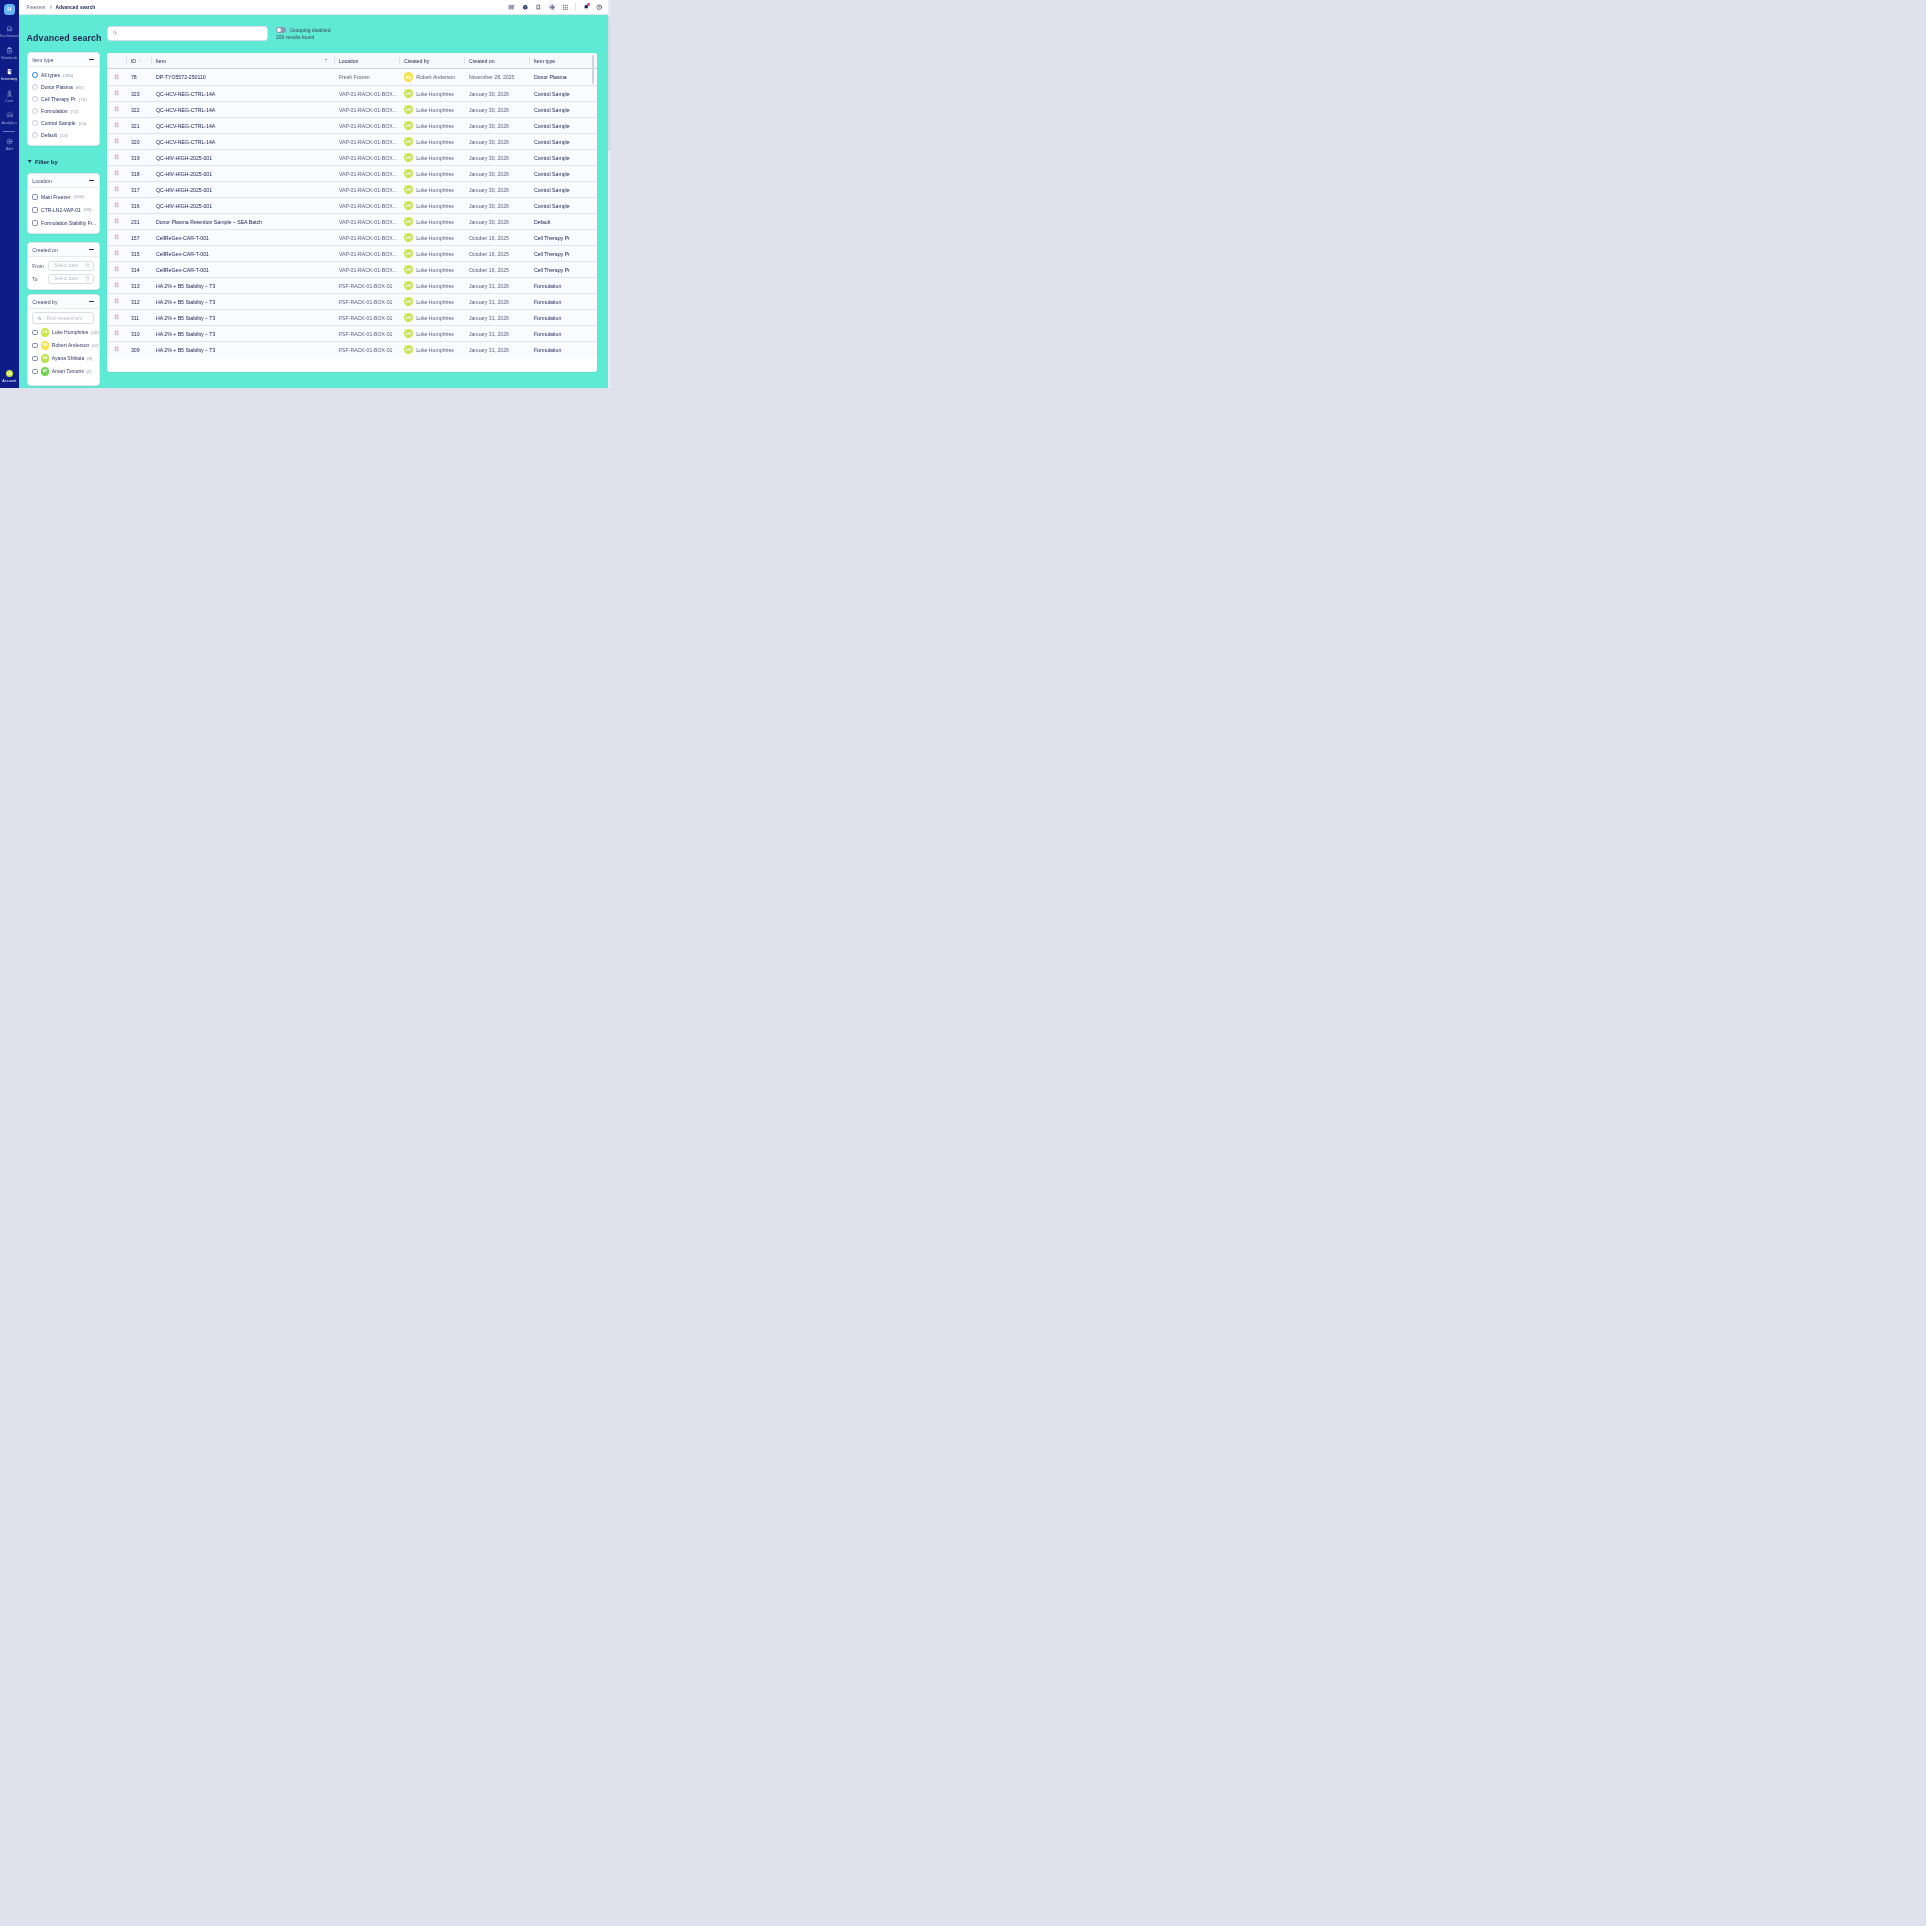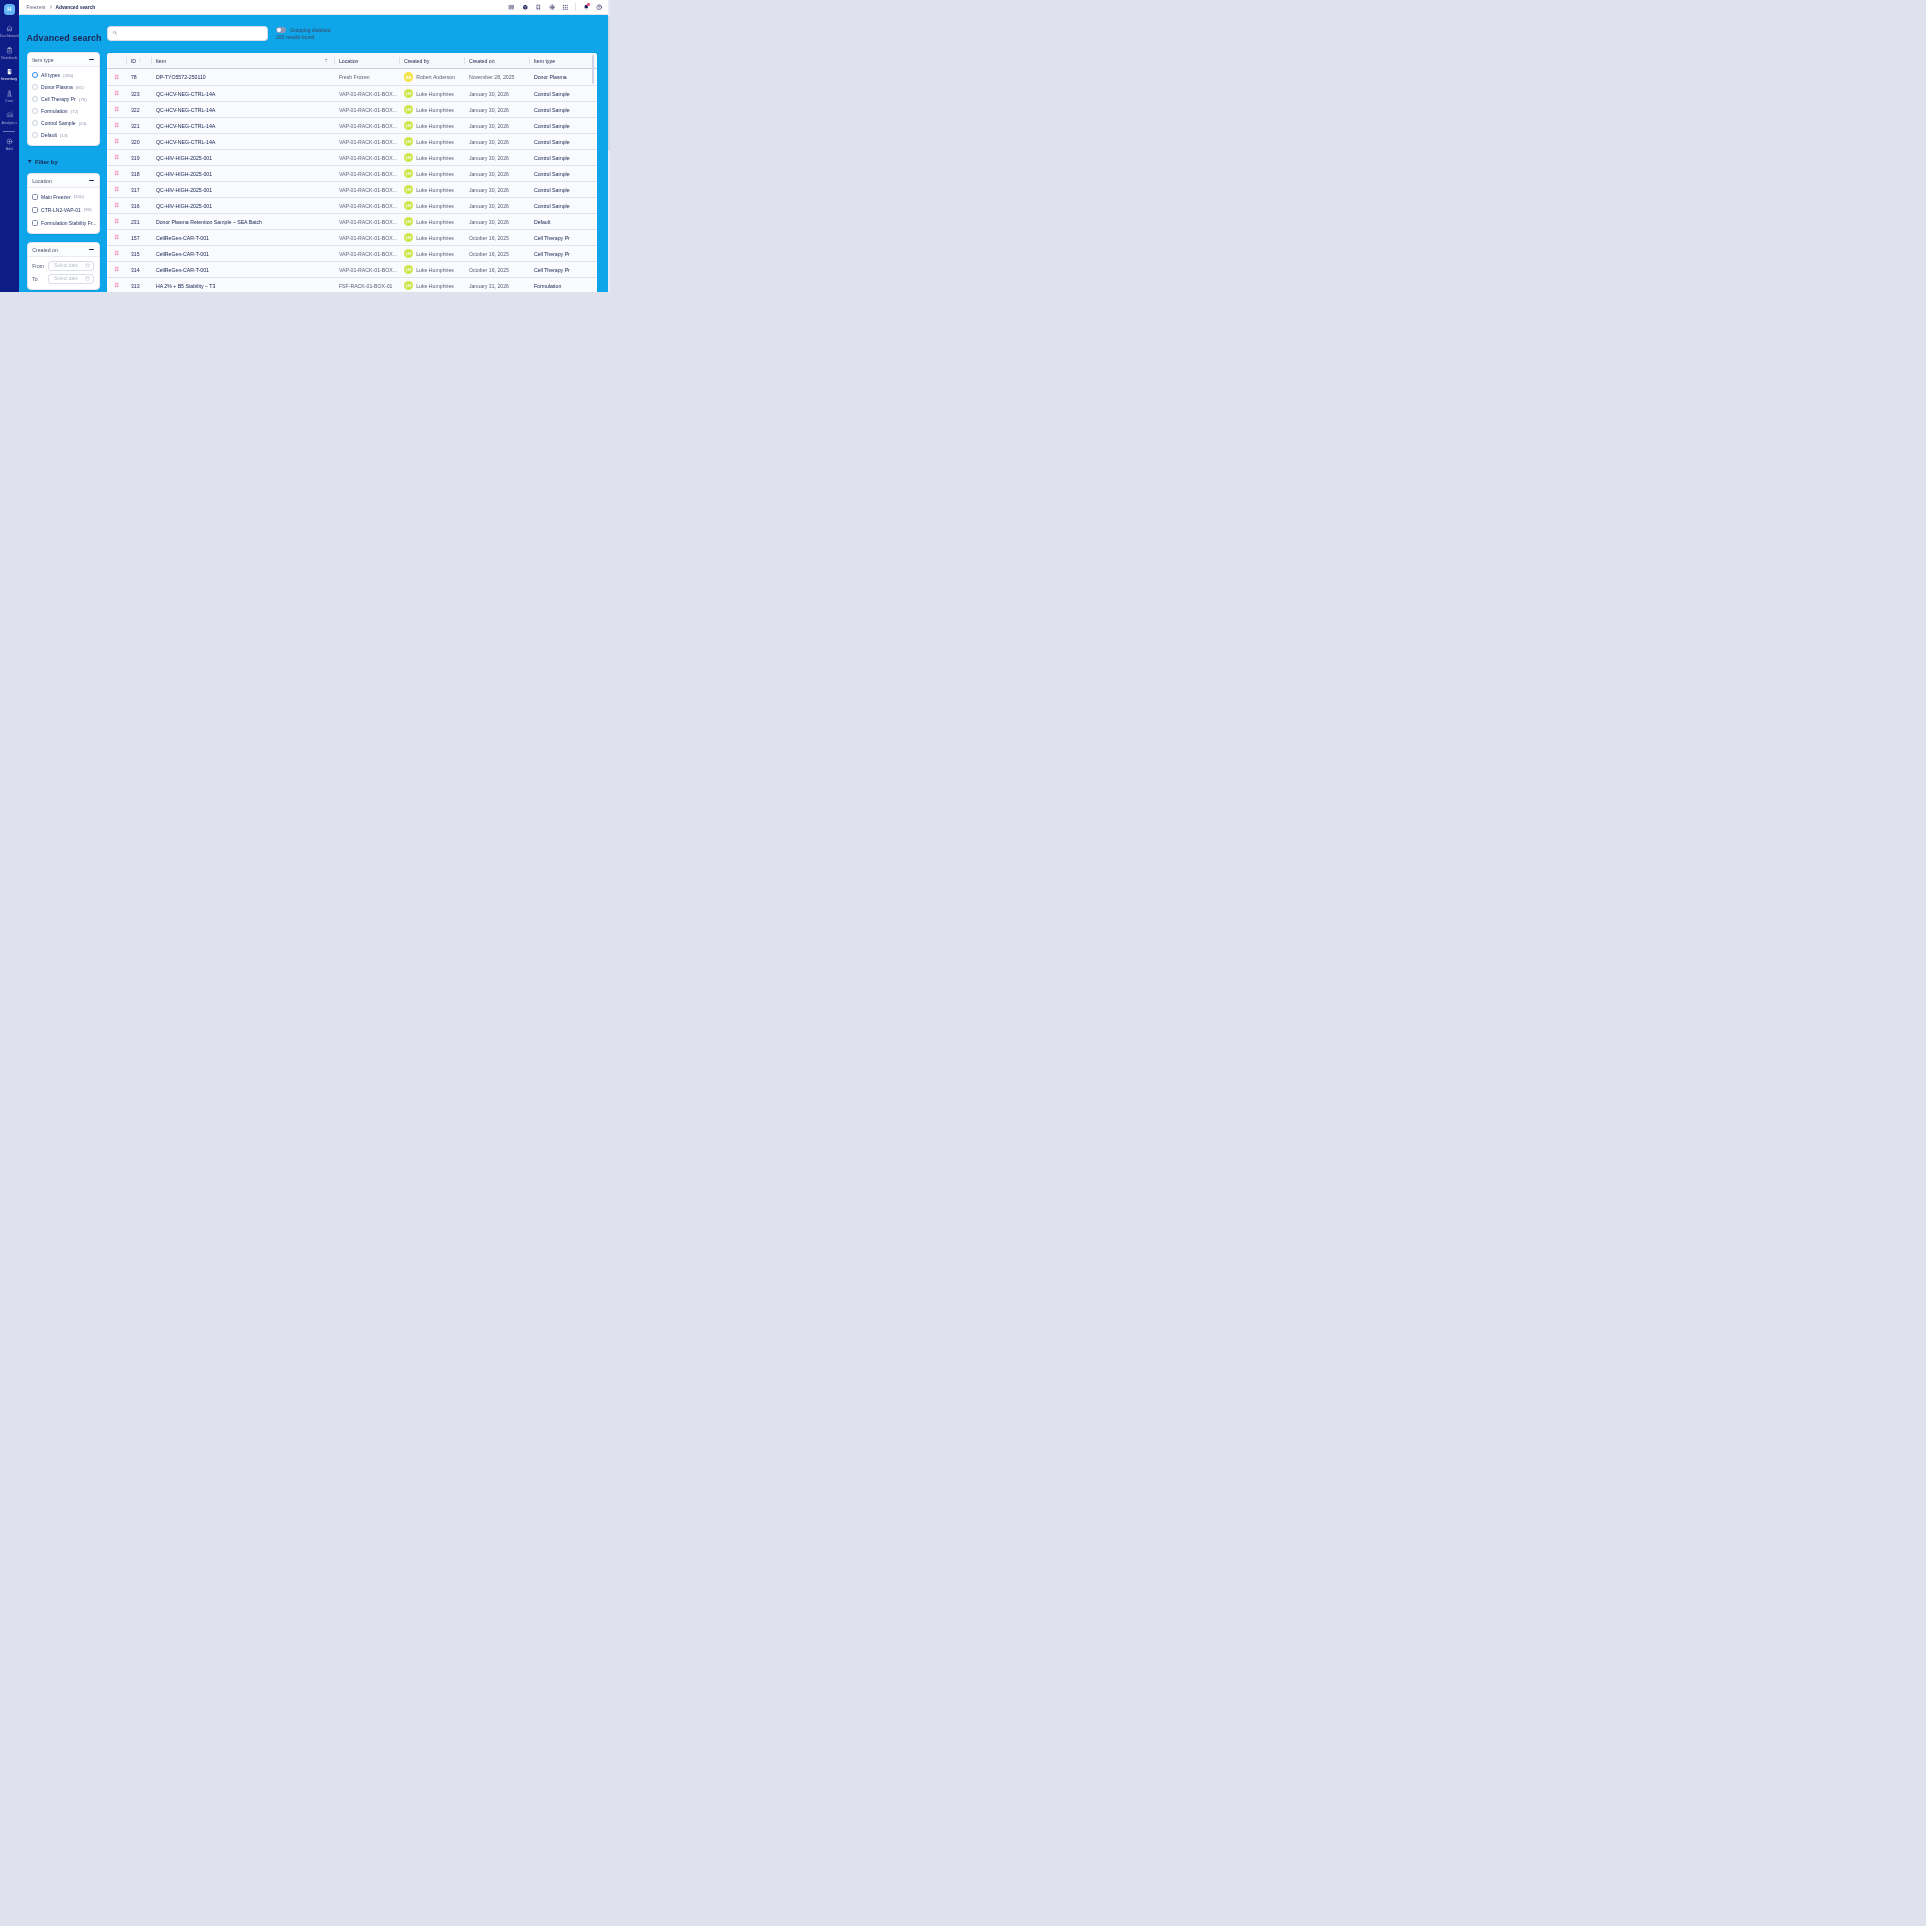--- a/index.html
+++ b/index.html
@@ -1,17 +1,17 @@
 <!DOCTYPE html>
 <html style="font-size:6.2px"><head>
 <meta charset="utf-8">
 <style>
   html,body{margin:0;padding:0;background:#dfe2ec;}
-  .screen{position:relative;width:610px;height:292px;overflow:hidden;
-    font-family:"Liberation Sans",sans-serif;background:#0ea5e9;}
+  .screen{position:relative;width:610px;height:388px;overflow:hidden;
+    font-family:"Liberation Sans",sans-serif;background:#5eead4;}
   *{box-sizing:border-box;}
 
   
   .sidebar{position:absolute;left:0;top:0;width:18.5px;height:388px;background:#0d1c87;
     display:flex;flex-direction:column;align-items:center;z-index:5;}
   .logo{margin-top:3.9px;width:10.8px;height:10.8px;border-radius:3.5px;background:#64b5f6;
     color:#fff;font-weight:bold;font-size:5.8px;display:flex;align-items:center;justify-content:center;}
   .snav{margin-top:6.2px;width:100%;display:flex;flex-direction:column;align-items:center;}
   .s-item{width:100%;height:21.6px;display:flex;flex-direction:column;align-items:center;
     justify-content:center;gap:1.2px;color:rgba(255,255,255,.58);cursor:pointer;}

